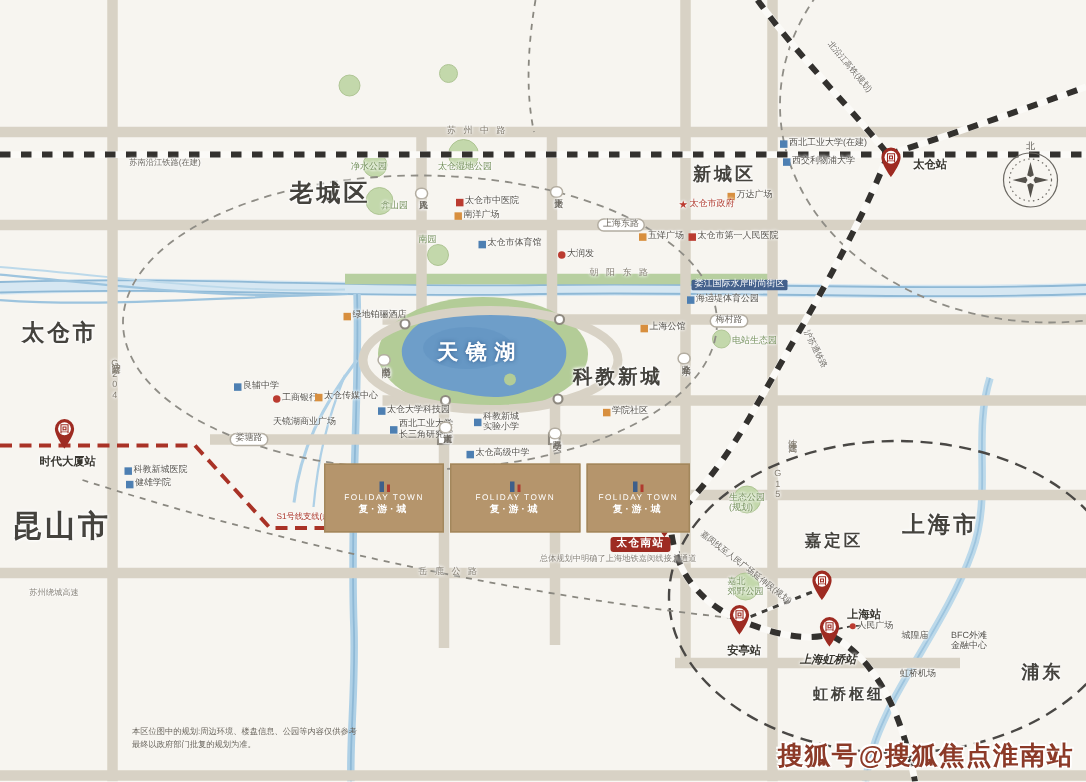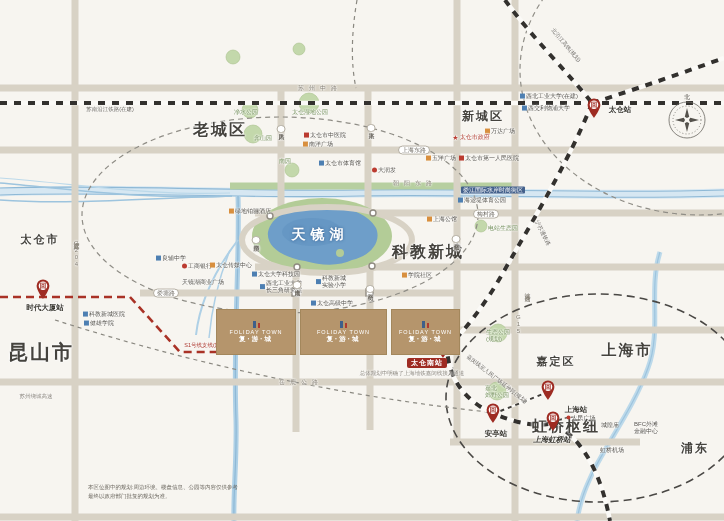--- a/index.html
+++ b/index.html
@@ -153,28 +153,29 @@
       <polygon points="0,-6 1.4,-1.4 6,0 1.4,1.4 0,6 -1.4,1.4 -6,0 -1.4,-1.4" fill="#f7f5f0" transform="rotate(45)"></polygon>
       <text x="0" y="-21" text-anchor="middle" font-size="6" fill="#55524c">北</text>
     </g>
   </svg>
 
   <div class="lakename">天镜湖</div>
 
   <div class="disc" style="left:88px;top:484px;">本区位图中的规划:周边环境、楼盘信息、公园等内容仅供参考</div>
   <div class="disc" style="left:88px;top:493px;">最终以政府部门批复的规划为准。</div>
 
-<div class="lbl area" style="left: 40px; top: 222px; font-size: 11px; margin-top: 17px;">太仓市</div>
+  <div class="watermark">搜狐号@搜狐焦点淮南站</div>
+<div class="lbl area" style="left: 40px; top: 222px; font-size: 15px;">太仓市</div>
     <div class="lbl area" style="left: 41px; top: 352px; font-size: 20px;">昆山市</div>
     <div class="lbl area" style="left: 220px; top: 130px; font-size: 16px;">老城区</div>
     <div class="lbl area" style="left: 483px; top: 117px; font-size: 12px;">新城区</div>
-    <div class="lbl area" style="left: 428px; top: 252px; font-size: 16px;">科教新城</div>
+    <div class="lbl area" style="left: 412px; top: 252px; font-size: 13px;">科教新城</div>
     <div class="lbl area" style="left: 556px; top: 361px; font-size: 11px;">嘉定区</div>
     <div class="lbl area" style="left: 627px; top: 350px; font-size: 15px;">上海市</div>
-    <div class="lbl area" style="left: 566px; top: 428px; font-size: 15px; font-family: Liberation Mono, monospace;">虹桥枢纽</div>
+    <div class="lbl area" style="left: 566px; top: 464px; font-size: 10px;">虹桥枢纽</div>
     <div class="lbl area" style="left: 695px; top: 449px; font-size: 12px;">浦东</div>
     <div class="lbl poi" style="left: 246px; top: 112px; color: rgb(119, 146, 95);">
       <span class="txt">净水公园</span>
     </div>
     <div class="lbl poi" style="left: 310px; top: 112px; color: rgb(119, 146, 95);">
       <span class="txt">太仓湿地公园</span>
     </div>
     <div class="lbl poi" style="left: 263px; top: 138px; color: rgb(119, 146, 95);">
       <span class="txt">弇山园</span>
     </div>

